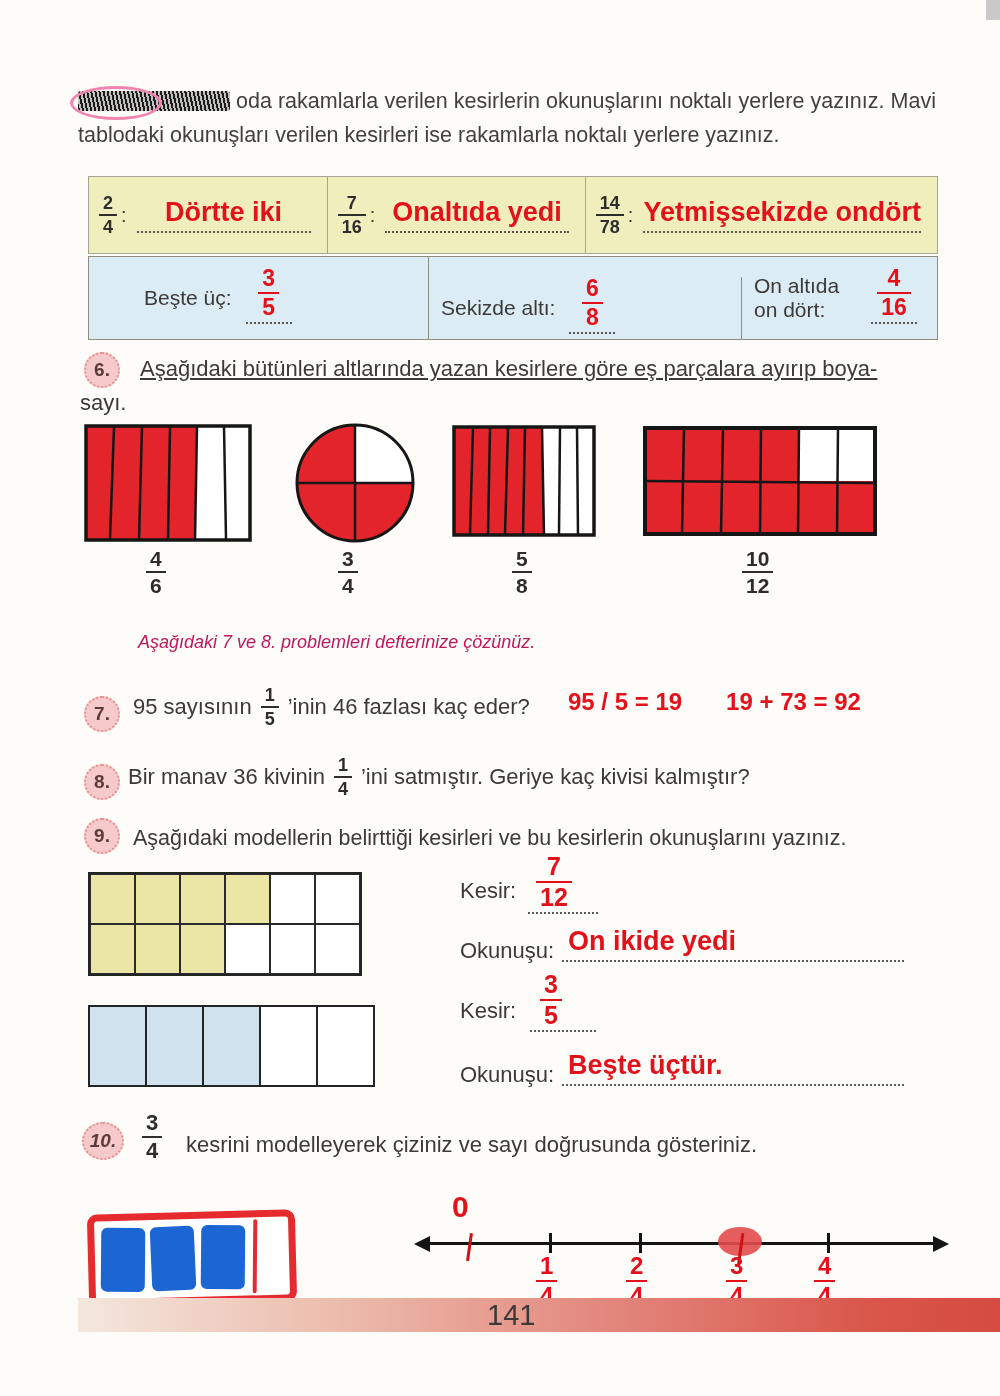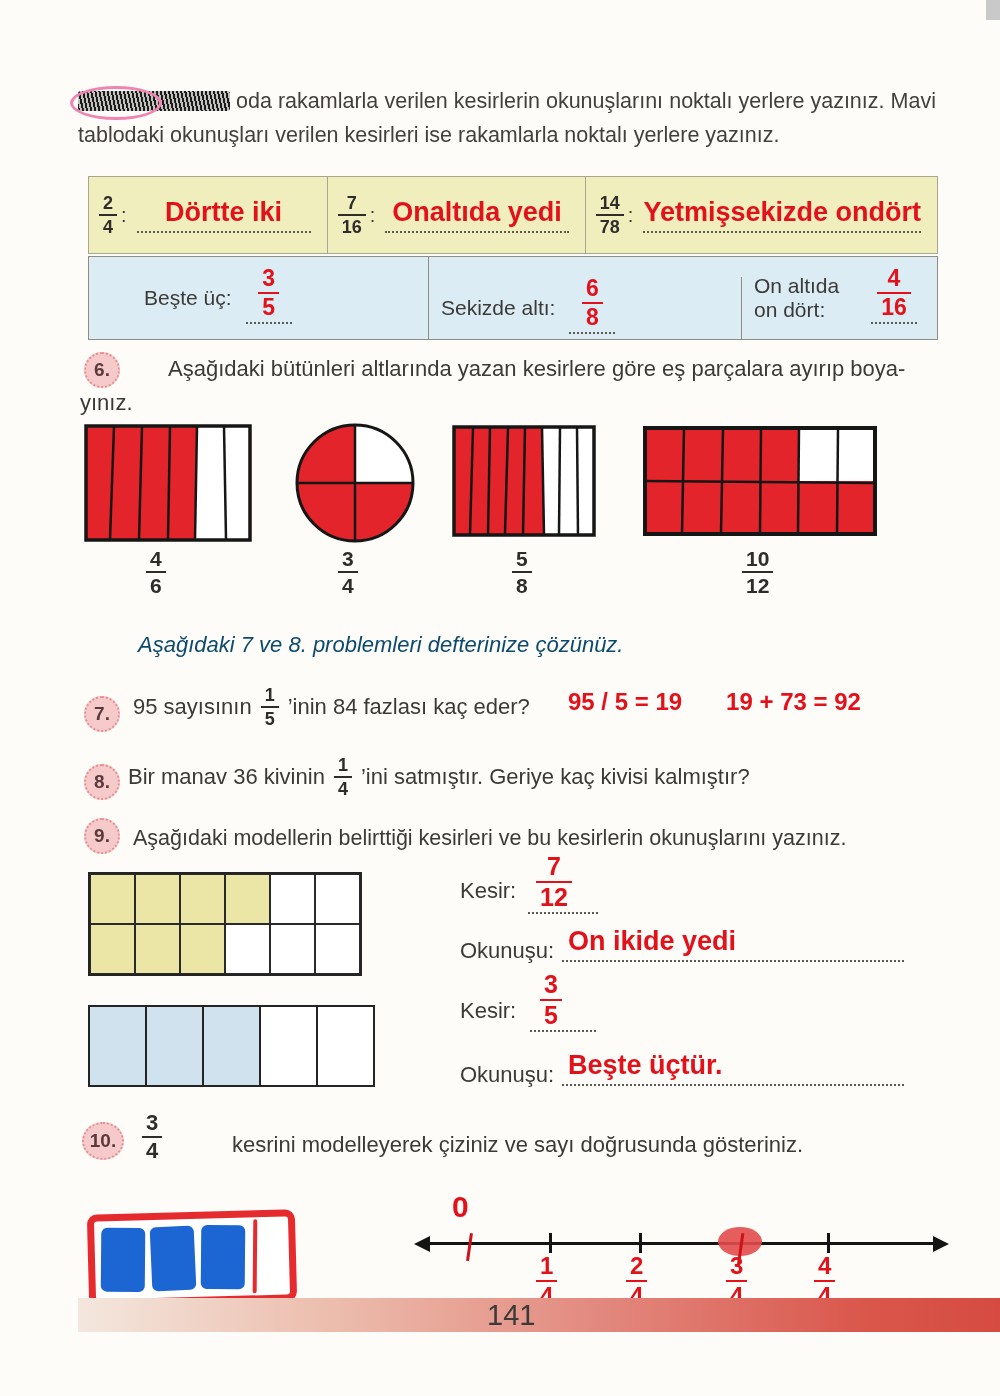--- a/index.html
+++ b/index.html
@@ -28,25 +28,25 @@
   .yans.overflow{text-align:left;white-space:nowrap;overflow:visible;}
   .btable{left:88px;top:256px;width:848px;height:82px;display:flex;background:#dcecf4;border:1.5px solid #8f8d80;}
   .btable-cell{display:flex;align-items:center;gap:14px;padding:0 12px;border-right:1.5px solid #8f8d80;}
   .btable-cell:last-child{border-right:none;}
   .blabel{font-size:21px;color:#3c3a38;}
   .bslot{display:inline-flex;flex-direction:column;align-items:center;margin-top:-6px;}
   .bslot .dots{width:46px;border-bottom:2.5px dotted #5a5850;margin-top:3px;}
   
   .badge{position:absolute;width:36px;height:36px;border-radius:50%;background:#f6caca;border:2px dotted #e59090;
     display:flex;align-items:center;justify-content:center;font-size:19px;font-weight:700;color:#5a3a3a;box-sizing:border-box;}
-  .badge.wide{width:42px;height:38px;}
-  
-  .qtext{font-size:22px;color:#3c3a38;line-height:1.55;margin-left:46px;}
+  .badge.wide{width:42px;height:38px;font-style:italic;}
+  
+  .qtext{font-size:22px;color:#3c3a38;line-height:1.55;}
   .qrow{display:flex;align-items:center;gap:9px;font-size:22px;color:#3c3a38;white-space:nowrap;}
-  .note{font-size:22px;font-style:italic;color:#0c4a6e;}
+  .note{font-size:18px;font-style:italic;color:#be185d;}
   .redans{font-size:24px;font-weight:700;color:#e2111a;white-space:nowrap;display:flex;gap:44px;}
   .redword{font-size:27px;font-weight:700;color:#e2111a;white-space:nowrap;}
   svg line{stroke:#161616;stroke-width:2.5;}
   
   .grid12{left:88px;top:872px;display:grid;grid-template-columns:repeat(6,45px);grid-template-rows:repeat(2,50px);border:2.5px solid #242424;}
   .grid12 .cell{border:1.2px solid #2a2a2a;background:#fff;}
   .grid12 .cell.sh{background:#ebe6a6;}
   .row5{left:88px;top:1005px;display:flex;border:2.5px solid #242424;}
   .row5 .cell{width:55px;height:78px;border-right:2px solid #242424;background:#fff;}
   .row5 .cell:last-child{border-right:none;}
@@ -138,22 +138,22 @@
             <span class="fnum">4</span>
             <span class="fden">16</span>
           </span>
         <span class="dots"></span>
       </span>
     </div>
   </div>
 
   <div class="badge" style="left:84px;top:352px;">6.</div>
   <p class="abs qtext" style="left:80px;top:352px;width:858px;margin:0;">
-    <span style="margin-left:88px;">Aşağıdaki bütünleri altlarında yazan kesirlere göre eş parçalara ayırıp boya-</span><br>
-    <span>yınız.</span>
+    <span style="margin-left:60px;text-decoration:underline;">Aşağıdaki bütünleri altlarında yazan kesirlere göre eş parçalara ayırıp boya-</span><br>
+    <span>sayı.</span>
   </p>
 
   <svg class="abs" style="left:84px;top:424px;" width="168" height="118" viewBox="0 0 168 118">
     <rect x="2" y="2" width="164" height="114" fill="#ffffff"></rect>
     <polygon points="2,2 113,3 111,116 2,116" fill="#e3242a"></polygon>
     <line x1="30" y1="3" x2="26" y2="115"></line>
       <line x1="58" y1="2" x2="55" y2="116"></line>
     <line x1="86" y1="3" x2="84" y2="115"></line>
       <line x1="113" y1="3" x2="111" y2="116"></line>
     <line x1="140" y1="2" x2="142" y2="115"></line>
@@ -214,21 +214,21 @@
 
   <p class="abs note" style="left:138px;top:632px;margin:0;">Aşağıdaki 7 ve 8. problemleri defterinize çözünüz.</p>
 
   <div class="badge" style="left:84px;top:696px;">7.</div>
   <div class="abs qrow" style="left:133px;top:686px;">
     <span>95 sayısının</span>
     <span class="frac f-print">
         <span class="fnum">1</span>
         <span class="fden">5</span>
       </span>
-    <span>’inin 84 fazlası kaç eder?</span>
+    <span>’inin 46 fazlası kaç eder?</span>
   </div>
   <div class="abs redans" style="left:568px;top:688px;">
     <span>95 / 5 = 19</span>
     <span>19 + 73 = 92</span>
   </div>
 
 
   <div class="badge" style="left:84px;top:764px;">8.</div>
   <div class="abs qrow" style="left:128px;top:756px;">
     <span>Bir manav 36 kivinin</span>

